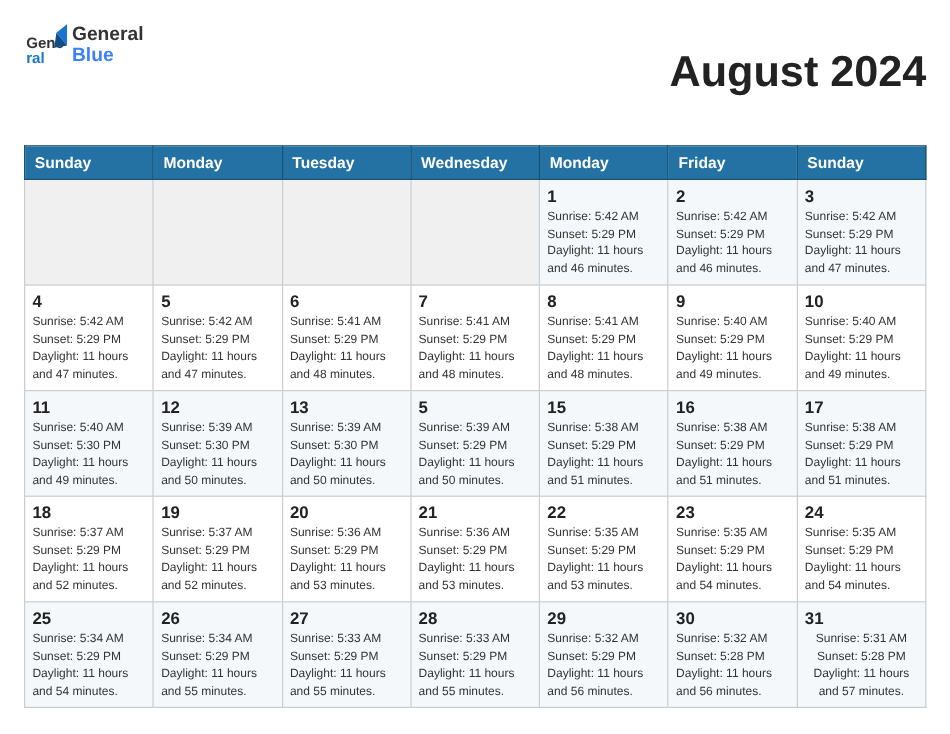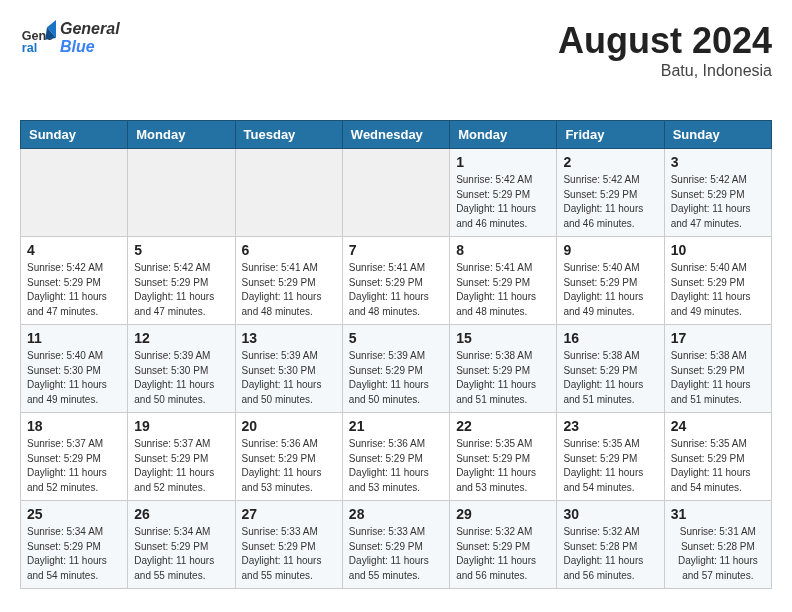--- a/index.html
+++ b/index.html
@@ -20,31 +20,31 @@
       display: flex;
       align-items: center;
     }
     .logo-text {
       display: flex;
       flex-direction: column;
       font-size: 18px;
       font-weight: bold;
       color: #1a5276;
       line-height: 1.1;
-      font-style: italic;
     }
     .logo-icon {
       width: 36px;
       height: 36px;
       margin-right: 4px;
     }
     .logo-general { color: #333; font-size: 16px; }
     .logo-blue { color: #3b82f6; font-size: 16px; }
     .title-section {
-      text-align: right;
+      text-align: left;
+      margin-top: 19px;
     }
     .month-title {
       font-size: 36px;
       font-weight: bold;
       color: #222;
     }
     .location {
       font-size: 16px;
       color: #444;
     }
@@ -102,21 +102,20 @@
       <polygon points="30,8 40,0 40,20" fill="#1a75c8"></polygon>
       <polygon points="30,8 40,20 28,22" fill="#0e4d8a"></polygon>
     </svg>
     <div class="logo-text">
       <span class="logo-general">General</span>
       <span class="logo-blue">Blue</span>
     </div>
   </div>
   <div class="title-section">
     <div class="month-title">August 2024</div>
-    <div class="location">Batu, Indonesia</div>
   </div>
 </div>
 
 <table>
   <thead>
     <tr>
     <th>Sunday</th>
         <th>Monday</th>
         <th>Tuesday</th>
         <th>Wednesday</th>

